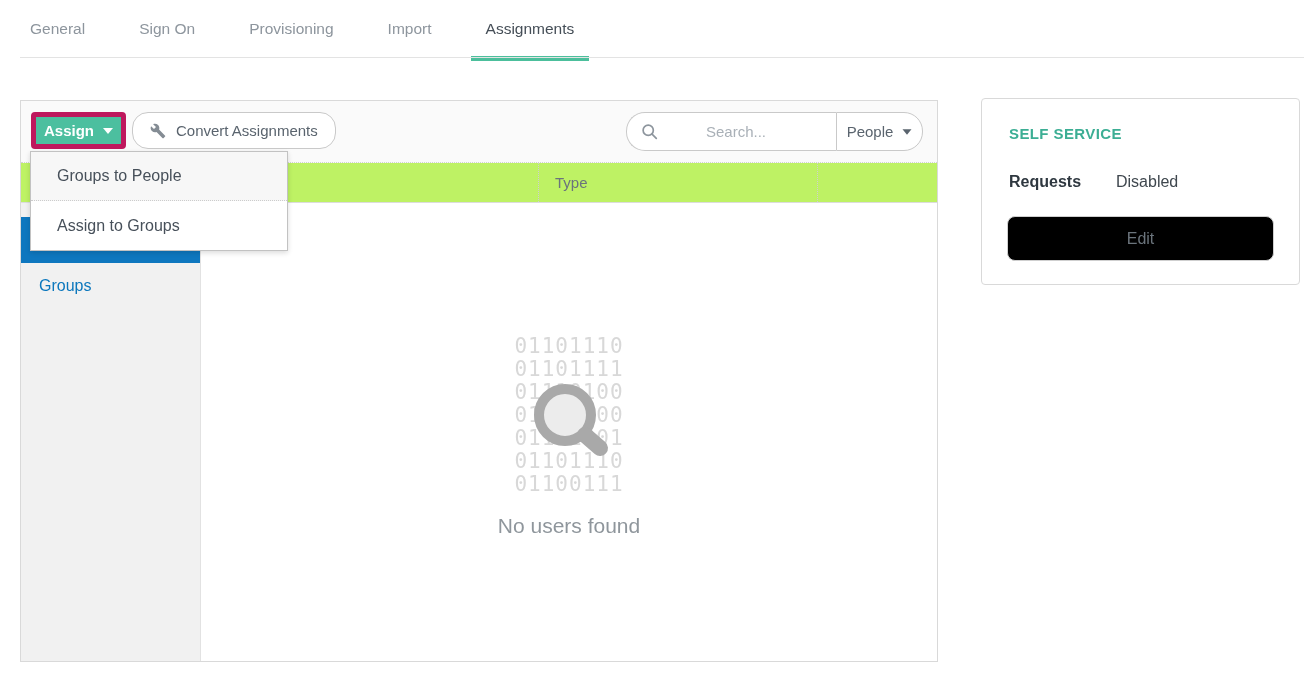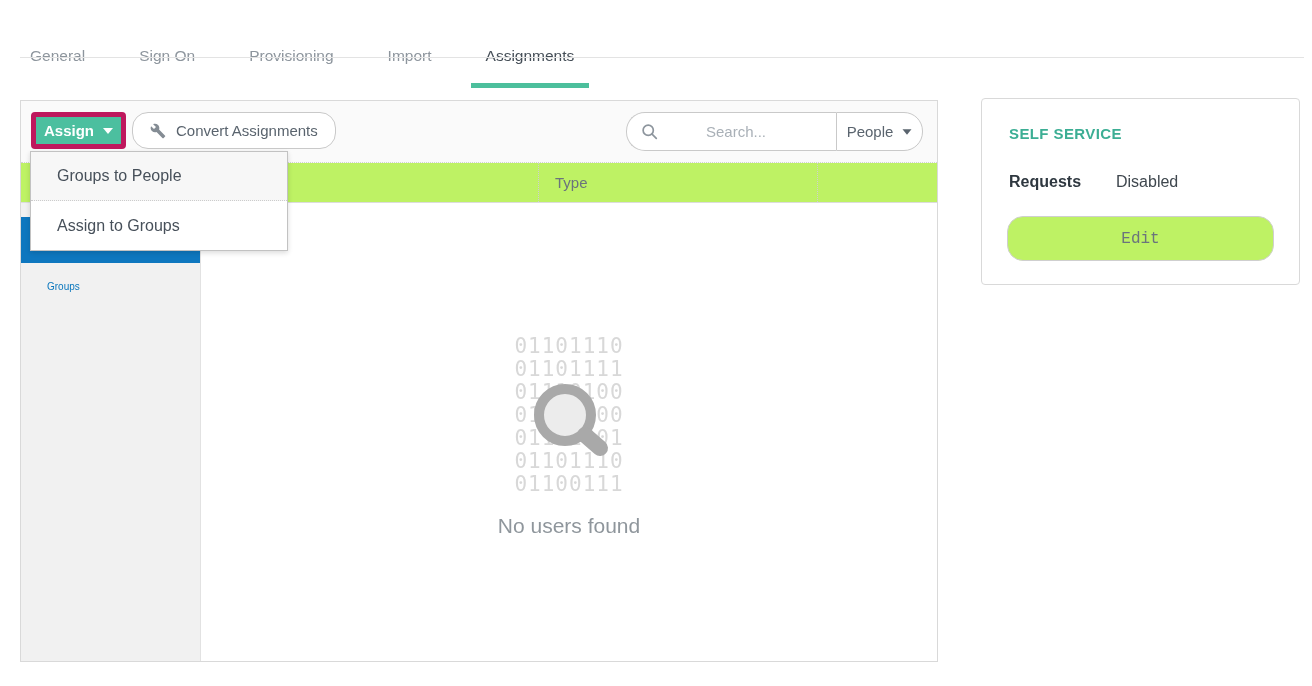--- a/index.html
+++ b/index.html
@@ -2,21 +2,21 @@
 <html><head>
 <meta charset="utf-8">
 <style>
   * { margin:0; padding:0; box-sizing:border-box; }
   html,body { background:#fff; }
   .page {
     position:relative; width:1312px; height:686px; background:#fff;
     font-family:"Liberation Sans", sans-serif; overflow:hidden;
   }
   
-  .tab-bar { position:absolute; left:30px; top:14px; display:flex;margin-top:27px; }
+  .tab-bar { position:absolute; left:30px; top:14px; display:flex; }
   .tab {
     position:relative; margin-right:54px; font-size:15.5px; color:#8d959d;
     padding:6px 0 23px 0; cursor:pointer; white-space:nowrap;
   }
   .tab.active { color:#454e57; }
   .tab.active::after {
     content:""; position:absolute; left:-15px; right:-15px; bottom:0;
     height:5px; background:#4cbf9c;
   }
   .tab-divider { position:absolute; left:20px; right:8px; top:57px; border-top:1px solid #e3e3e3; }
@@ -75,22 +75,22 @@
   .th-1 { width:517px; }
   .th-2 { width:280px; border-left:1px dotted #cfcfcf; border-right:1px dotted #cfcfcf; }
   .th-3 { flex:1; }
 
   
   .body { position:absolute; left:0; top:102px; right:0; bottom:0; display:flex; }
   .side-nav { width:180px; background:#f1f1f1; border-right:1px solid #e2e2e2; position:relative; }
   .nav-selected { position:absolute; left:0; right:0; top:14px; height:46px; background:#0e77bf; cursor:pointer; }
   .nav-groups {
     position:absolute; left:0; right:0; top:60px; height:46px;
-    display:flex; align-items:center; padding-left:26px;
-    color:#0b77bd; font-size:10px; cursor:pointer;
+    display:flex; align-items:center; padding-left:18px;
+    color:#0b77bd; font-size:16px; cursor:pointer;
   }
   .content { flex:1; position:relative; background:#fff;margin-top:18px; }
   .binary {
     position:absolute; left:0; right:0; top:114px; text-align:center;
     font-family:"DejaVu Sans Mono", monospace; font-size:21px; line-height:23px;
     color:#d8d8d8; letter-spacing:1px;
   }
   .magnifier-wrap { position:absolute; left:322px; top:152px; width:90px; height:90px; }
   .empty-msg {
     position:absolute; left:0; right:0; top:293px; text-align:center;
@@ -116,23 +116,23 @@
   }
   .ss-title {
     position:absolute; left:27px; top:26px; color:#3cae94;
     font-size:15px; font-weight:bold; letter-spacing:0.4px;
   }
   .ss-row { position:absolute; left:27px; top:74px; right:20px; display:flex; align-items:center; }
   .ss-label { font-weight:bold; color:#2f3840; font-size:16px; width:107px; }
   .ss-value { color:#3f474e; font-size:16px; }
   .edit-btn {
     position:absolute; left:25px; right:25px; top:117px; height:45px;
-    border:1px solid #cfcfcf; border-radius:16px; background:#bef264;
+    border:1px solid #cfcfcf; border-radius:8px; background:#000000;
     color:#6b747c; font-size:16px; cursor:pointer;
-    font-family:Liberation Mono, monospace;
+    font-family:Liberation Sans, sans-serif;
   }
 </style>
 </head>
 <body>
 
 <div class="page">
 
   <div class="tab-bar">
     <div class="tab">General</div>
     <div class="tab">Sign On</div>

